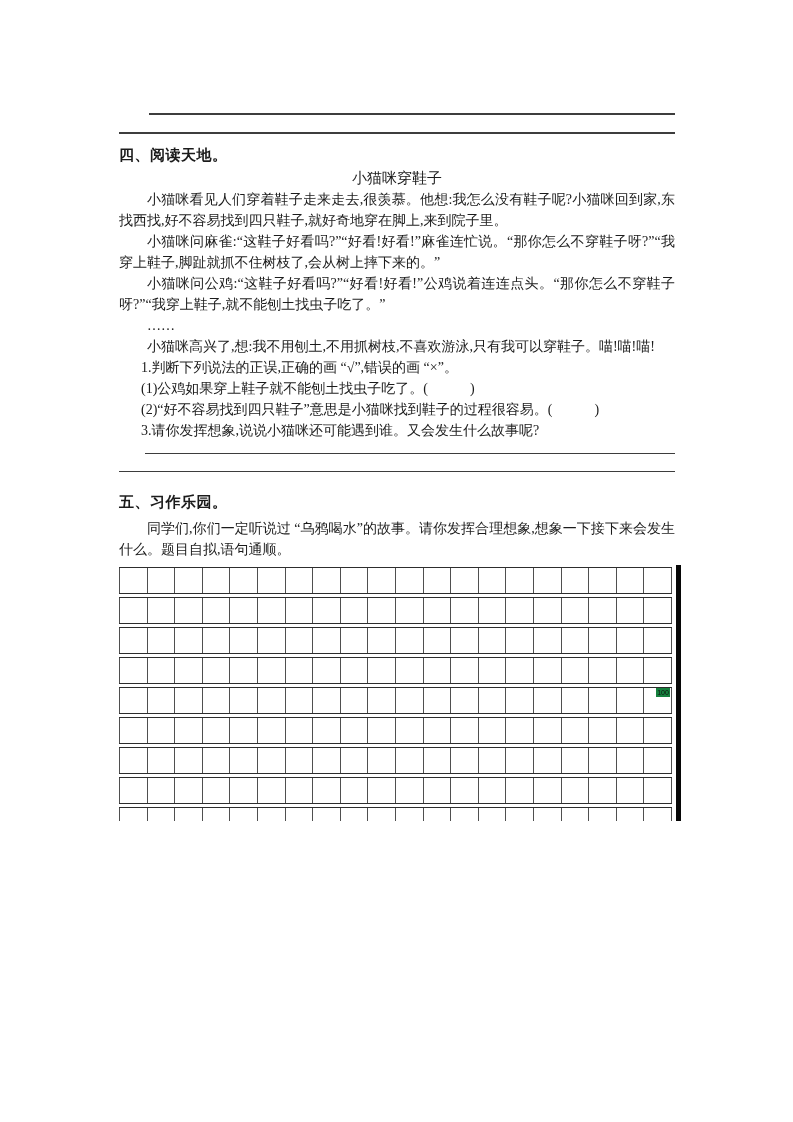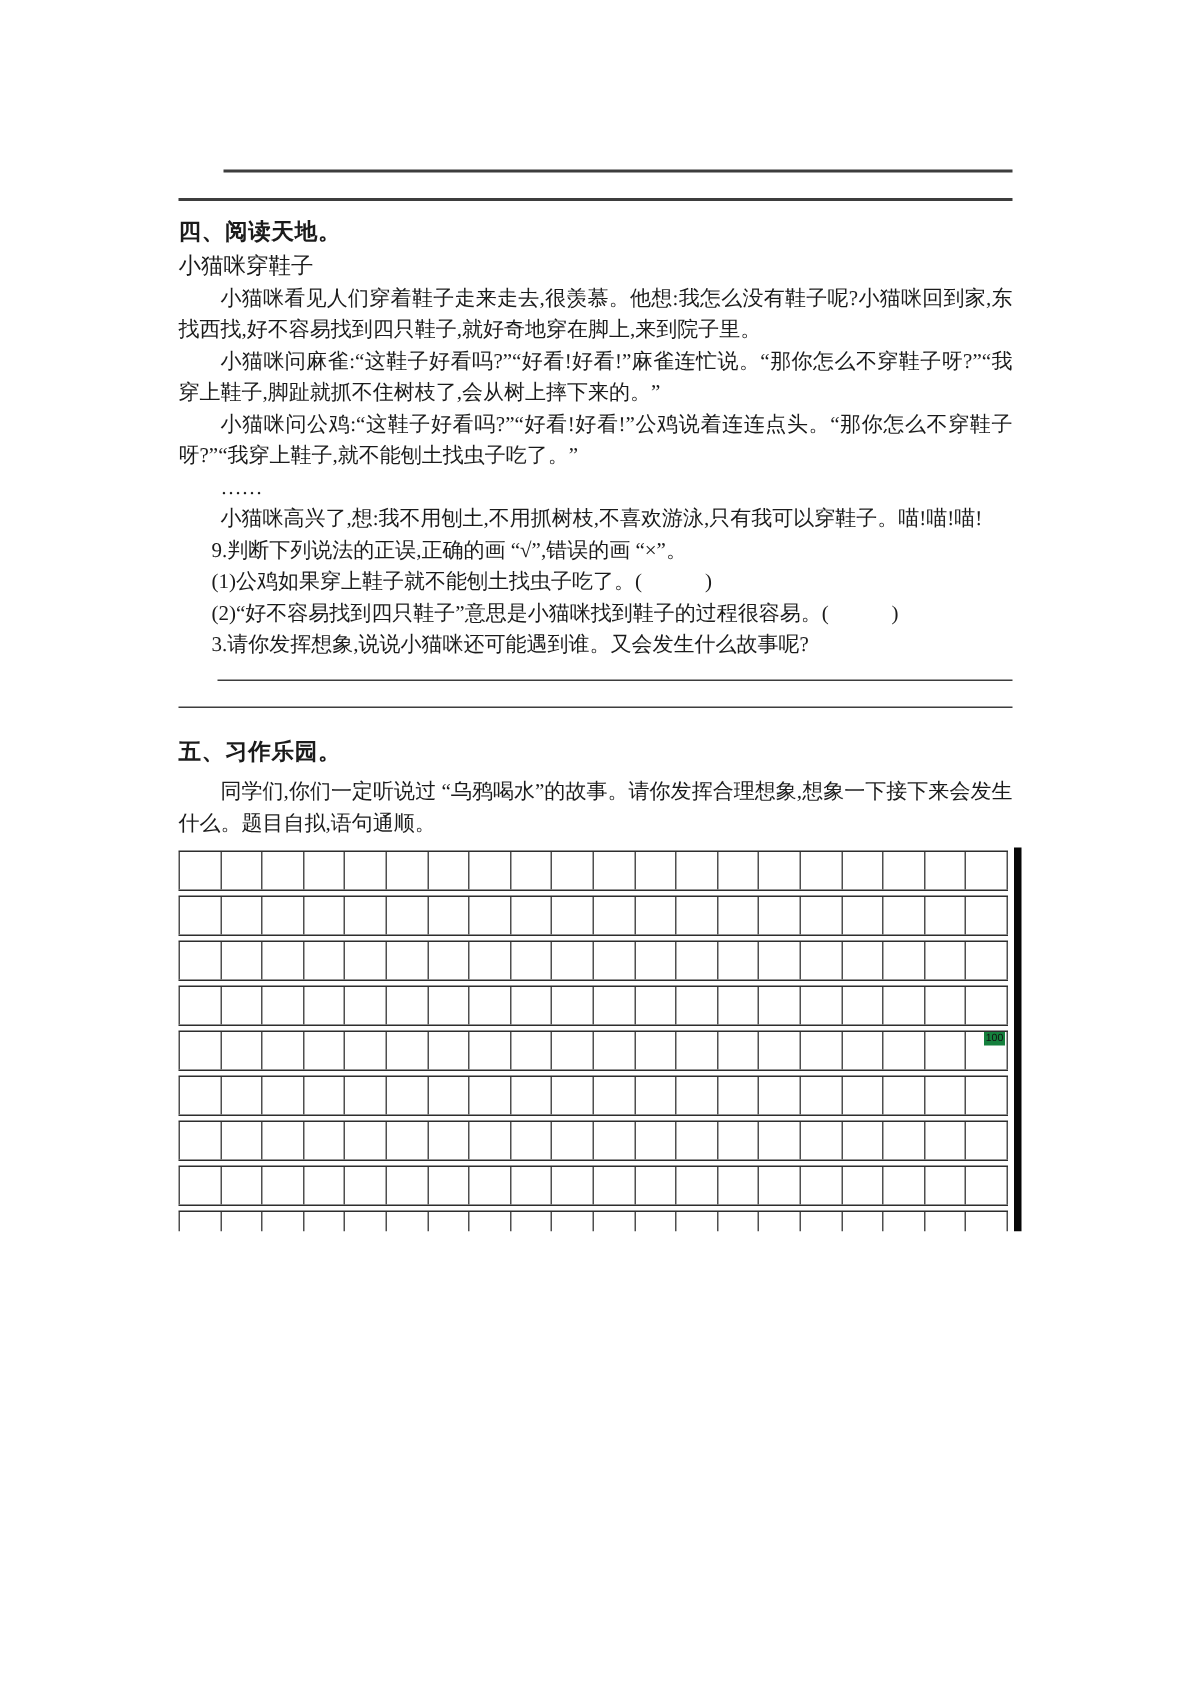--- a/index.html
+++ b/index.html
@@ -10,21 +10,21 @@
   .content { position:absolute; left:119px; top:0; width:556px; }
 
   .rule { border-top:2px solid #3d3d3d; height:0; }
   #top-line-1 { margin-top:113px; margin-left:30px; }
   #top-line-2 { margin-top:17px; }
 
   .sec-heading {
     margin:11px 0 0 0; font-size:15px; line-height:20px; font-weight:bold;
     letter-spacing:0.5px;
   }
-  .story-title { margin-top:3px; font-size:15px; line-height:21px; }
+  .story-title { margin-top:3px; font-size:15px; line-height:21px; text-align:center; }
 
   .para {
     margin:0; font-size:14px; line-height:21px; text-indent:2em;
     text-align:justify; word-break:break-all;
   }
   .para.ellipsis { text-align:left; }
 
   .questions { padding-left:22px; margin-top:0; }
   .qline { margin:0; font-size:14px; line-height:21px; }
   .blank {
@@ -73,21 +73,21 @@
 
     <div id="story-paragraphs">
         <p class="para">小猫咪看见人们穿着鞋子走来走去,很羡慕。他想:我怎么没有鞋子呢?小猫咪回到家,东找西找,好不容易找到四只鞋子,就好奇地穿在脚上,来到院子里。</p>
         <p class="para">小猫咪问麻雀:“这鞋子好看吗?”“好看!好看!”麻雀连忙说。“那你怎么不穿鞋子呀?”“我穿上鞋子,脚趾就抓不住树枝了,会从树上摔下来的。”</p>
         <p class="para">小猫咪问公鸡:“这鞋子好看吗?”“好看!好看!”公鸡说着连连点头。“那你怎么不穿鞋子呀?”“我穿上鞋子,就不能刨土找虫子吃了。”</p>
         <p class="para ellipsis">……</p>
         <p class="para">小猫咪高兴了,想:我不用刨土,不用抓树枝,不喜欢游泳,只有我可以穿鞋子。喵!喵!喵!</p>
       </div>
 
     <div class="questions" id="question-list">
-        <p class="qline">9.判断下列说法的正误,正确的画 “√”,错误的画 “×”。</p>
+        <p class="qline">1.判断下列说法的正误,正确的画 “√”,错误的画 “×”。</p>
         <p class="qline">(1)公鸡如果穿上鞋子就不能刨土找虫子吃了。(　　　)</p>
         <p class="qline">(2)“好不容易找到四只鞋子”意思是小猫咪找到鞋子的过程很容易。(　　　)</p>
         <p class="qline">3.请你发挥想象,说说小猫咪还可能遇到谁。又会发生什么故事呢?</p>
       </div>
 
     <div class="rule" id="q3-line-1"></div>
     <div class="rule" id="q3-line-2"></div>
 
     <div class="sec-heading" id="sec5-heading">五、习作乐园。</div>
 

